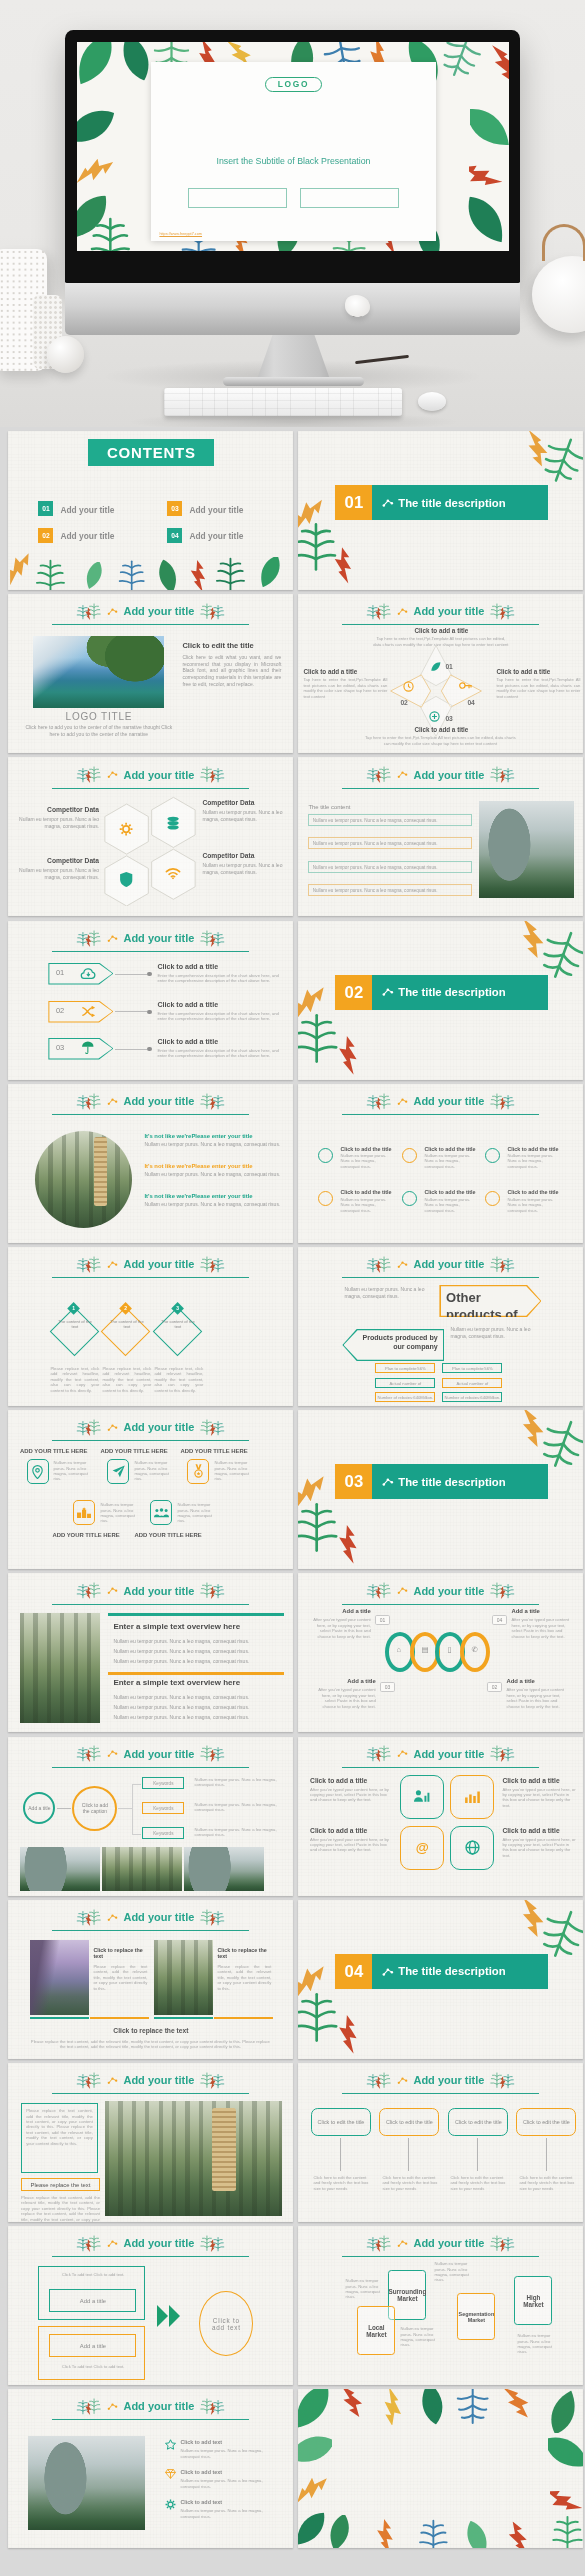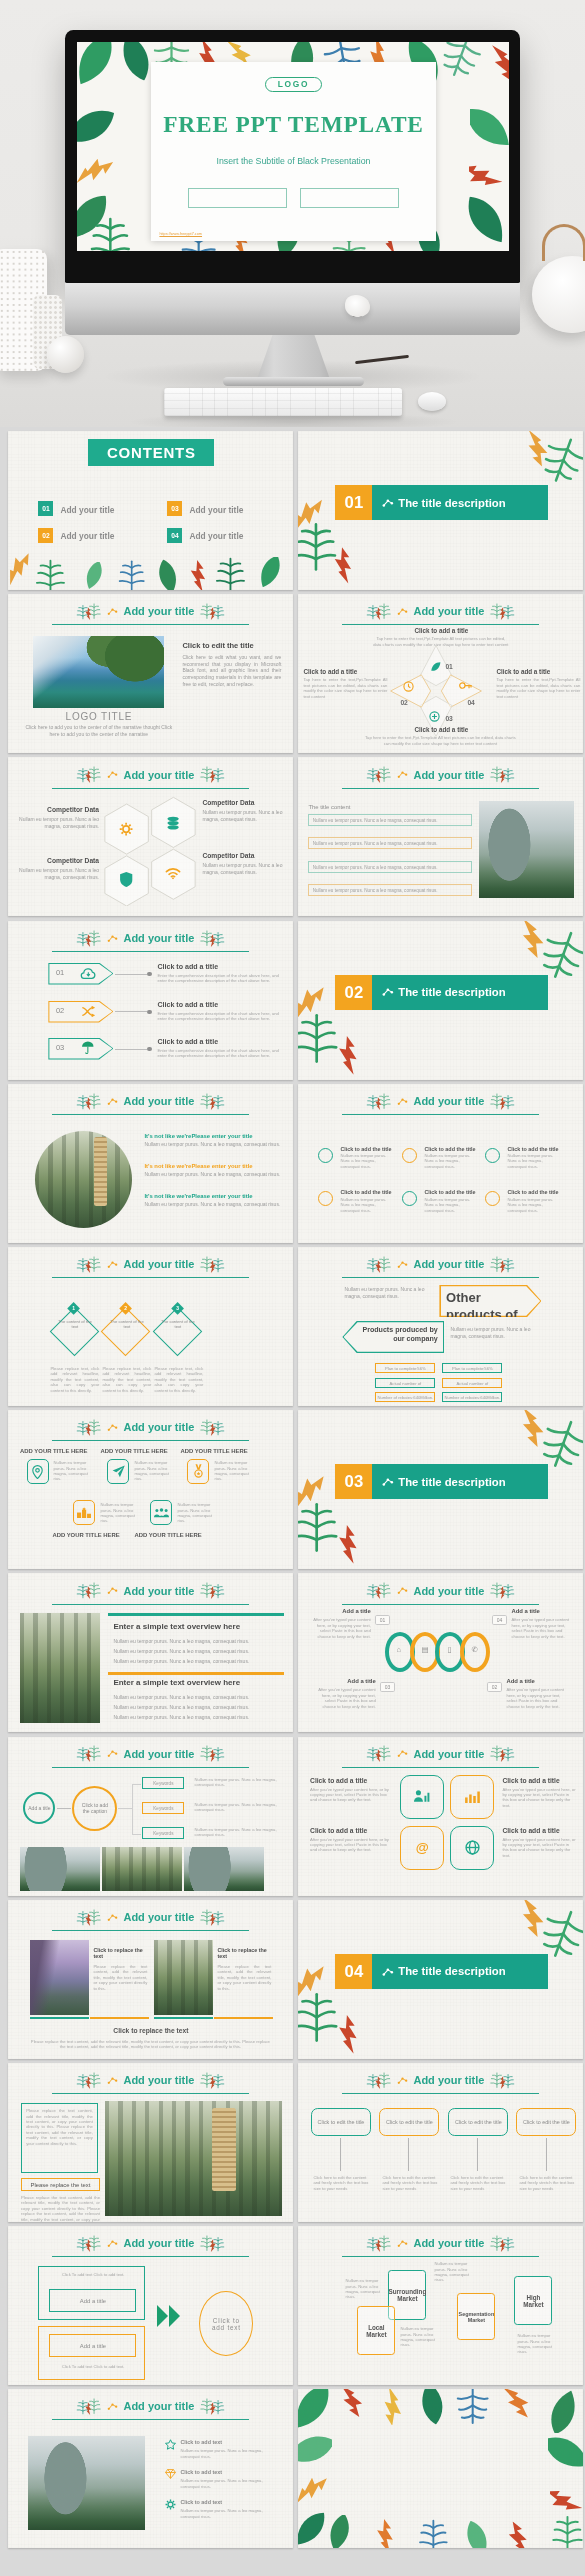--- a/index.html
+++ b/index.html
@@ -352,21 +352,20 @@
         <use href="#heli" width="26" height="40"></use>
       </svg>
     <svg class="dec" style="left:333px;top:174px;width:55px;height:47px;color:#1f7f56" viewBox="0 0 66 56" width="55" height="47">
         <use href="#bleaf" width="46" height="54" transform="rotate(-15 33 28)"></use>
       </svg>
 
     <div class="tcard">
       <div class="abs ctr" style="left:0;right:0;top:13.4px">
         <span class="pill" style="font-size:8.4px;padding:1.7px 11.7px">LOGO</span>
       </div>
-      <div class="abs ctr" style="left:-33px;right:-33px;top:49px"><span class="ttl-main">FREE PPT TEMPLATE</span></div>
       <div class="abs ctr ttl-sub" style="left:0;right:0;top:94px">Insert the Subtitle of Black Presentation</div>
       <div class="tbox" style="left:37px;top:126px"></div>
       <div class="tbox" style="left:149px;top:126px"></div>
       <div class="abs wm" style="left:8.4px;bottom:5px">https://www.freeppt7.com</div>
     </div>
   </div>
   <div class="chin">
     <svg class="abs" style="left:283px;top:11.7px;width:20px;height:23.4px;color:#2b2b2b" viewBox="0 0 24 28" width="20" height="23.4">
         <use href="#apple"></use>
       </svg>
@@ -749,21 +748,21 @@
       <span class="htitle">Add your title</span>
       <svg class="hleaf flip" viewBox="0 0 32 22" width="27" height="18.4">
           <use href="#hclu"></use>
         </svg>
     </div>
     <div class="abs tx" style="left:46px;top:39px;width:90px">Nullam eu tempor purus. Nunc a leo magna, consequat risus.</div>
     <div class="arrowR" style="left:141px;top:38px;width:102px;height:32px;background:var(--or)">
       <div class="i"></div>
       <div class="abs b" style="left:6.7px;top:5px;width:80px;font-size:13px;color:#4a4a4a;line-height:1.3">Other products of the same effect</div>
     </div>
-    <div class="arrowL" style="left:44px;top:74px;width:102px;height:32px;background:var(--teal)">
+    <div class="arrowL" style="left:44px;top:82px;width:102px;height:32px;background:var(--teal)">
       <div class="i"></div>
       <div class="abs b rt" style="right:6.7px;top:5px;width:80px;font-size:7.1px;color:#4a4a4a;line-height:1.3">Products produced by our company</div>
     </div>
     <div class="abs tx" style="left:152px;top:79px;width:92px">Nullam eu tempor purus. Nunc a leo magna, consequat risus.</div>
     <div class="lbl" style="left:77px;top:116px;width:60px;border-color:var(--or)">Plan to complete:56%</div>
     <div class="lbl" style="left:77px;top:131px;width:60px;border-color:var(--teal)">Actual number of completions:820Million.</div>
     <div class="lbl" style="left:77px;top:145px;width:60px;border-color:var(--or)">Number of rebates:640Million.</div>
     <div class="lbl" style="left:144px;top:116px;width:60px;border-color:var(--teal)">Plan to complete:56%</div>
     <div class="lbl" style="left:144px;top:131px;width:60px;border-color:var(--or)">Actual number of completions:820Million.</div>
     <div class="lbl" style="left:144px;top:145px;width:60px;border-color:var(--teal)">Number of rebates:640Million.</div>

